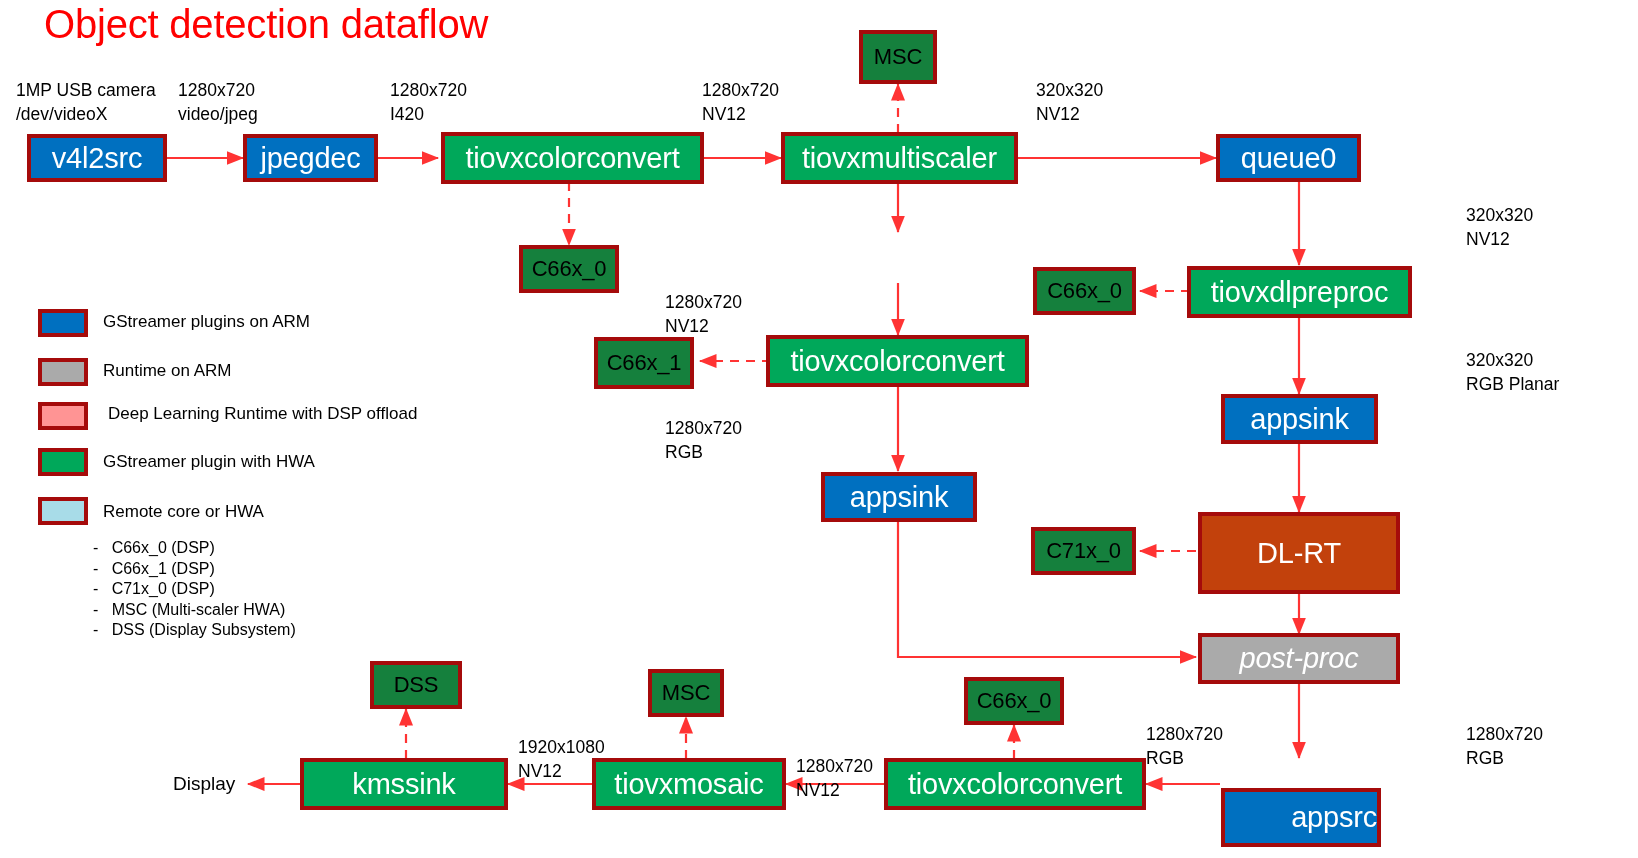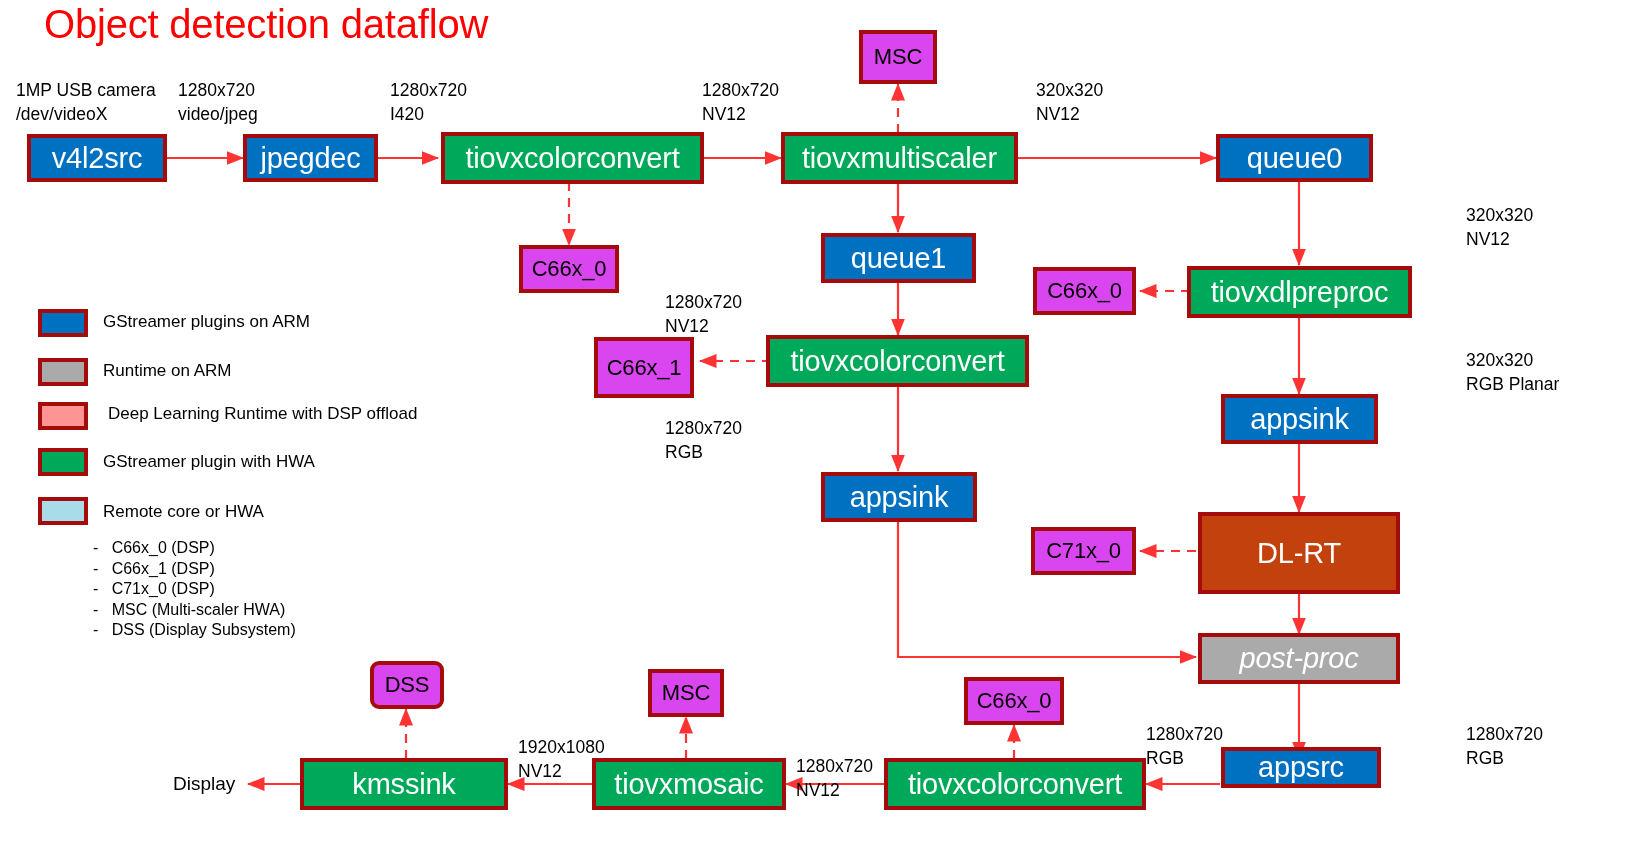--- a/index.html
+++ b/index.html
@@ -32,21 +32,21 @@
     display:flex;
     align-items:center;
     justify-content:center;
     font-size:29px;
     line-height:1;
     white-space:nowrap;
     letter-spacing:-0.2px;
   }
   .node.blue   {background:#0070C0; color:#FFFFFF;}
   .node.green  {background:#00A85A; color:#FFFFFF;}
-  .node.cyan   {background:#d946ef; color:#000000;}
+  .node.cyan   {background:#15803d; color:#000000;}
   .node.red    {background:#c2410c; color:#FFFFFF;}
   .node.gray   {background:#AAAAAA; color:#FFFFFF;}
   .node.small  {font-size:22px;}
 
   
   .cap{
     position:absolute;
     font-size:17.5px;
     line-height:24px;
     color:#000000;
@@ -171,69 +171,66 @@
     </div>
   <div class="node green" style="left:441px; top:132px; width:263px;height:52px;">
       <span>tiovxcolorconvert</span>
     </div>
   <div class="node green" style="left:781px; top:132px; width:237px;height:52px;">
       <span>tiovxmultiscaler</span>
     </div>
   <div class="node cyan small" style="left:859px;top:30px; width:78px;height:54px;">
       <span>MSC</span>
     </div>
-  <div class="node blue" style="left:1216px;top:134px; width:157px;height:48px;">
+  <div class="node blue" style="left:1216px;top:134px; width:145px;height:48px;">
       <span>queue0</span>
     </div>
 
   <div class="node cyan small" style="left:519px; top:245px; width:100px;height:48px;">
       <span>C66x_0</span>
     </div>
   <div class="node cyan small" style="left:1033px;top:267px; width:103px;height:48px;">
       <span>C66x_0</span>
     </div>
-  <div class="node cyan small" style="left:594px; top:337px; width:100px;height:61px;">
+  <div class="node cyan small" style="left:594px; top:337px; width:100px;height:52px;">
       <span>C66x_1</span>
     </div>
   <div class="node cyan small" style="left:1031px;top:527px; width:105px;height:48px;">
       <span>C71x_0</span>
     </div>
   <div class="node cyan small" style="left:964px; top:677px; width:100px;height:48px;">
       <span>C66x_0</span>
     </div>
   <div class="node cyan small" style="left:648px; top:669px; width:76px;height:48px;">
       <span>MSC</span>
     </div>
-  <div class="node cyan small" style="left:370px; top:661px; width:74px;height:48px;border-radius:9px;">
+  <div class="node cyan small" style="left:370px; top:661px; width:92px;height:48px;">
       <span>DSS</span>
     </div>
 
-  <div class="node blue" style="left:821px; top:233px; width:155px;height:50px;">
-      <span>queue1</span>
-    </div>
   <div class="node green" style="left:766px; top:335px; width:263px;height:52px;">
       <span>tiovxcolorconvert</span>
     </div>
   <div class="node blue" style="left:821px; top:472px; width:156px;height:50px;">
       <span>appsink</span>
     </div>
 
   <div class="node green" style="left:1187px;top:266px; width:225px;height:52px;">
       <span>tiovxdlpreproc</span>
     </div>
   <div class="node blue" style="left:1221px;top:394px; width:157px;height:50px;">
       <span>appsink</span>
     </div>
   <div class="node red" style="left:1198px;top:512px; width:202px;height:82px;">
       <span>DL-RT</span>
     </div>
   <div class="node gray" style="left:1198px;top:633px; width:202px;height:51px;font-style:italic;">
       <span>post-proc</span>
     </div>
-  <div class="node blue" style="left:1221px;top:747px; width:160px;height:41px;">
+  <div class="node blue" style="left:1221px;top:788px; width:160px;height:59px;justify-content:flex-end;">
       <span>appsrc</span>
     </div>
 
   <div class="node green" style="left:884px; top:758px; width:262px;height:52px;">
       <span>tiovxcolorconvert</span>
     </div>
   <div class="node green" style="left:592px; top:758px; width:194px;height:52px;">
       <span>tiovxmosaic</span>
     </div>
   <div class="node green" style="left:300px; top:758px; width:208px;height:52px;">

